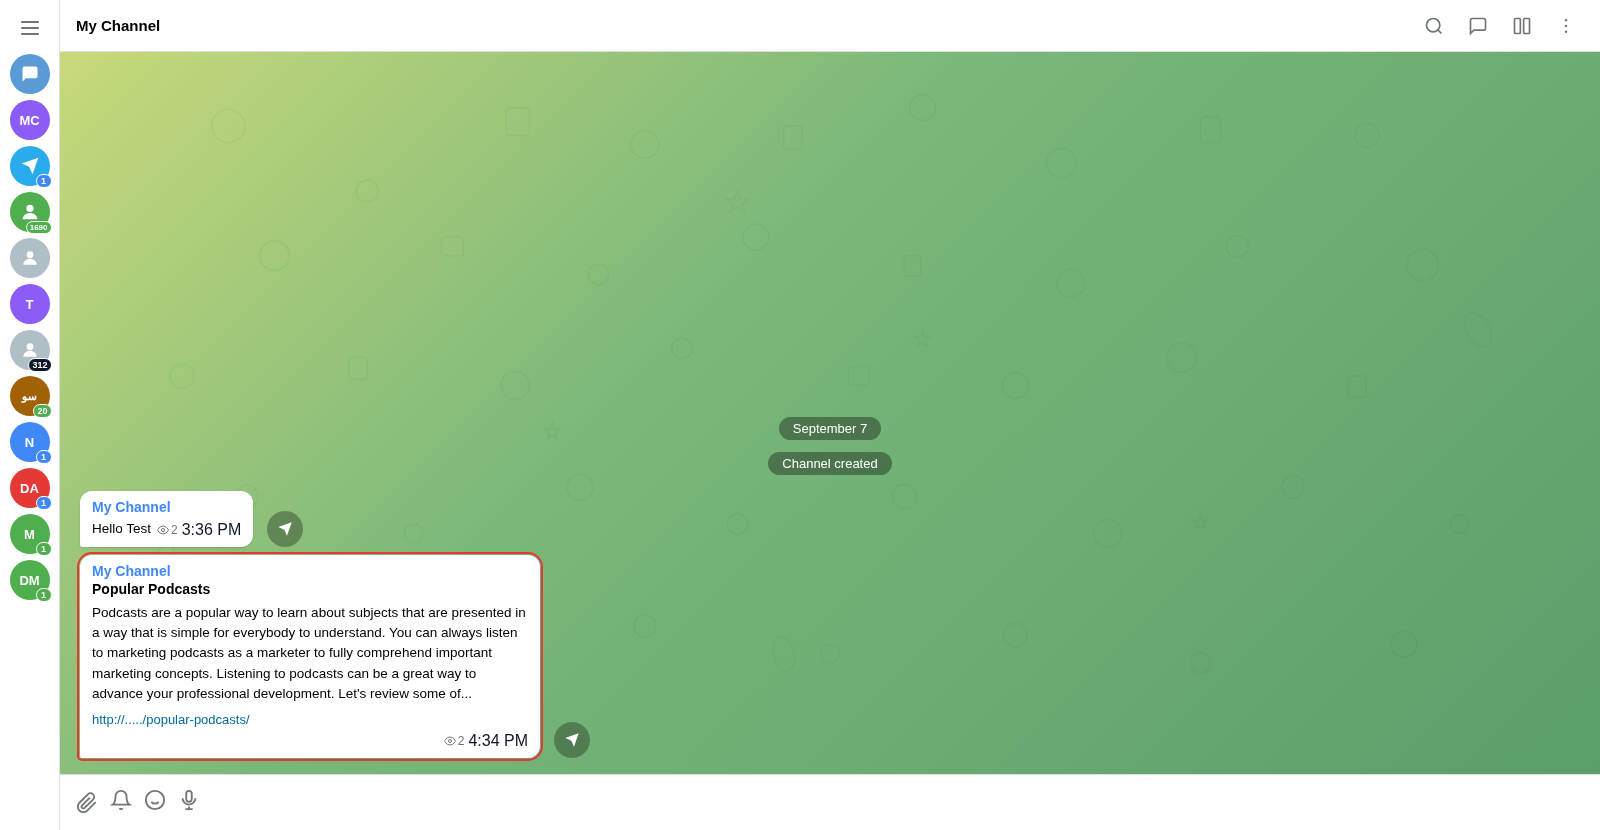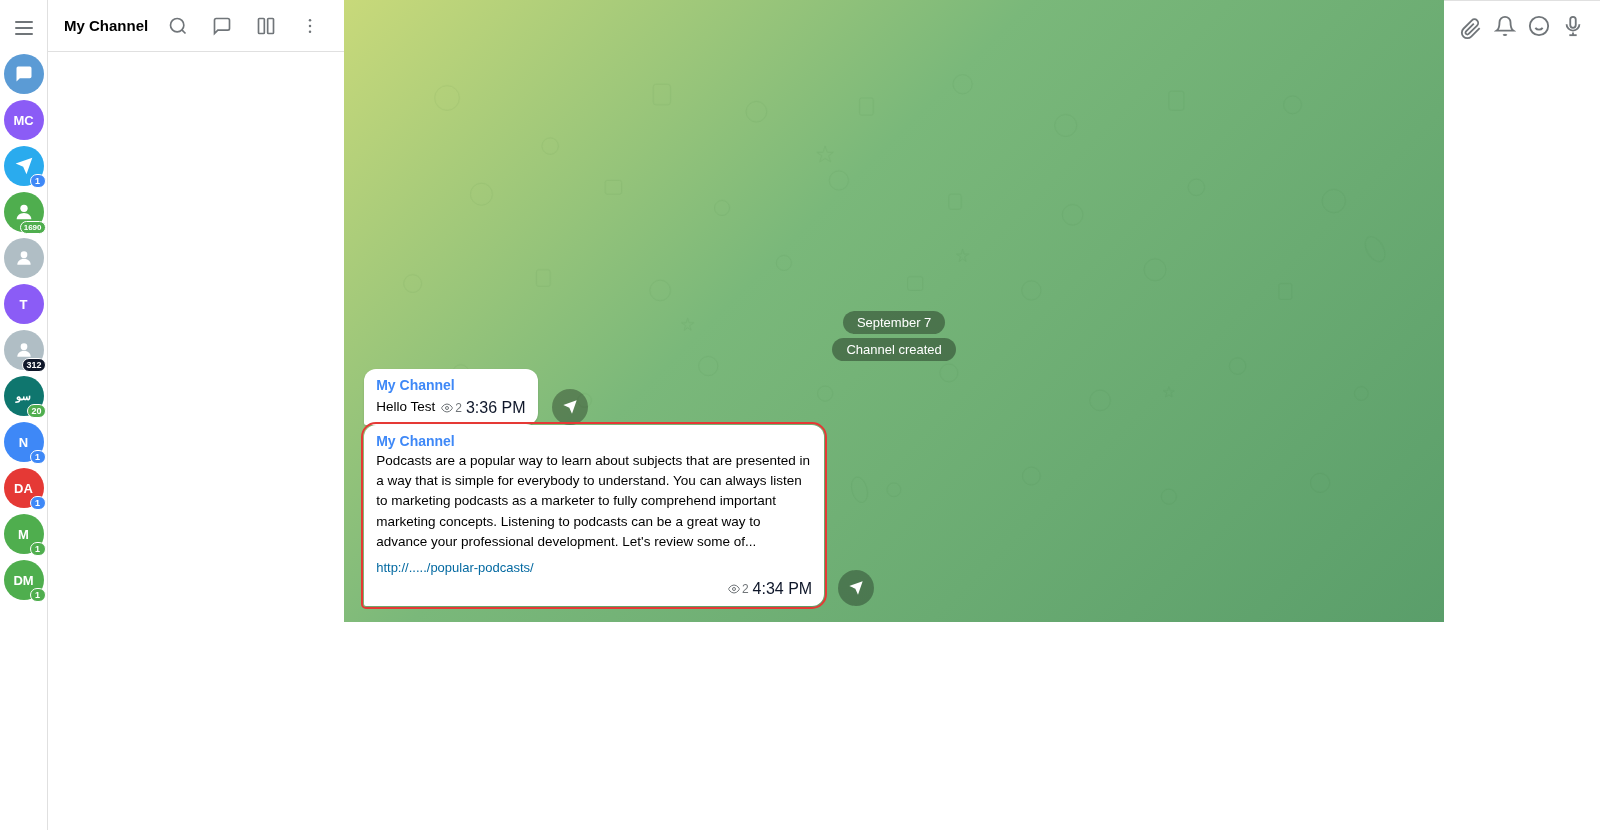--- a/index.html
+++ b/index.html
@@ -1,20 +1,20 @@
 <!DOCTYPE html>
 <html><head>
   <meta charset="utf-8">
   <style>
     * { box-sizing: border-box; margin: 0; padding: 0; }
     body { font-family: -apple-system, BlinkMacSystemFont, 'Segoe UI', sans-serif; width: 1600px; height: 830px; overflow: hidden; display: flex; }
 
     
     .sidebar {
-      width: 48px;
+      width: 60px;
       background: #fff;
       display: flex;
       flex-direction: column;
       align-items: center;
       padding: 8px 0;
       gap: 6px;
       border-right: 1px solid #e0e0e0;
       z-index: 10;
       overflow: hidden;
     }
@@ -42,22 +42,22 @@
       min-width: 16px;
       text-align: center;
       border: 1.5px solid #fff;
     }
     .badge.blue { background: #3e88f7; }
 
     
     .main {
       flex: 1;
       display: flex;
-      flex-direction: row;
-      height: 622px;
+      flex-direction: column;
+      height: 830px;
     }
 
     
     .header {
       height: 52px;
       background: #fff;
       display: flex;
       align-items: center;
       padding: 0 16px;
       border-bottom: 1px solid #e0e0e0;
@@ -81,20 +81,21 @@
       background: linear-gradient(135deg, #c8d97a 0%, #7ab87a 40%, #5a9e6a 100%);
     }
 
     
     .messages {
       position: absolute;
       bottom: 0; left: 0; right: 0;
       padding: 16px 20px;
       display: flex;
       flex-direction: column;
+      gap: 8px;
     }
 
     .date-badge {
       align-self: center;
       background: rgba(0,0,0,0.35);
       color: #fff;
       font-size: 13px;
       padding: 4px 14px;
       border-radius: 12px;
       margin-bottom: 4px;
@@ -258,21 +259,21 @@
   </div>
 
   <div class="avatar" style="background:#b0bec5;">
     <svg width="20" height="20" viewBox="0 0 24 24" fill="white">
         <circle cx="12" cy="8" r="4"></circle>
         <path d="M4 20c0-4 3.6-7 8-7s8 3 8 7"></path>
       </svg>
     <span class="badge" style="background:#0f172a;">312</span>
   </div>
 
-  <div class="avatar" style="background:#0f766e; font-size:10px;">
+  <div class="avatar" style="background:#a16207; font-size:10px;">
     <span style="font-size:11px;">سو</span>
     <span class="badge" style="background:#4fae4e;">20</span>
   </div>
 
   <div class="avatar" style="background:#3e88f7;">
     <span>N</span>
     <span class="badge blue">1</span>
   </div>
 
   <div class="avatar" style="background:#e53935;">
@@ -410,20 +411,23 @@
         <div class="forward-btn">
           <svg width="16" height="16" viewBox="0 0 24 24" fill="white">
               <path d="M22 2L11 13M22 2L15 22l-4-9-9-4 20-7z"></path>
             </svg>
         </div>
       </div>
 
       <div class="message-row">
         <div class="message-bubble selected">
           <div class="message-channel-name">My Channel</div>
+          <div class="message-title">
+            <strong>Popular</strong> Podcasts
+          </div>
           <div class="message-text">
             Podcasts are a popular way to learn about subjects that are presented in a way that is simple for everybody to understand. You can always listen to marketing podcasts as a marketer to fully comprehend important marketing concepts. Listening to podcasts can be a great way to advance your professional development. Let's review some of...
           </div>
           <a class="message-link" href="#">http://.....​/popular-podcasts/</a>
           <div class="message-meta">
             <span class="message-views">
               <svg width="12" height="12" viewBox="0 0 24 24" fill="none" stroke="#707579" stroke-width="2">
                   <path d="M1 12s4-8 11-8 11 8 11 8-4 8-11 8-11-8-11-8z"></path>
                   <circle cx="12" cy="12" r="3"></circle>
                 </svg>

